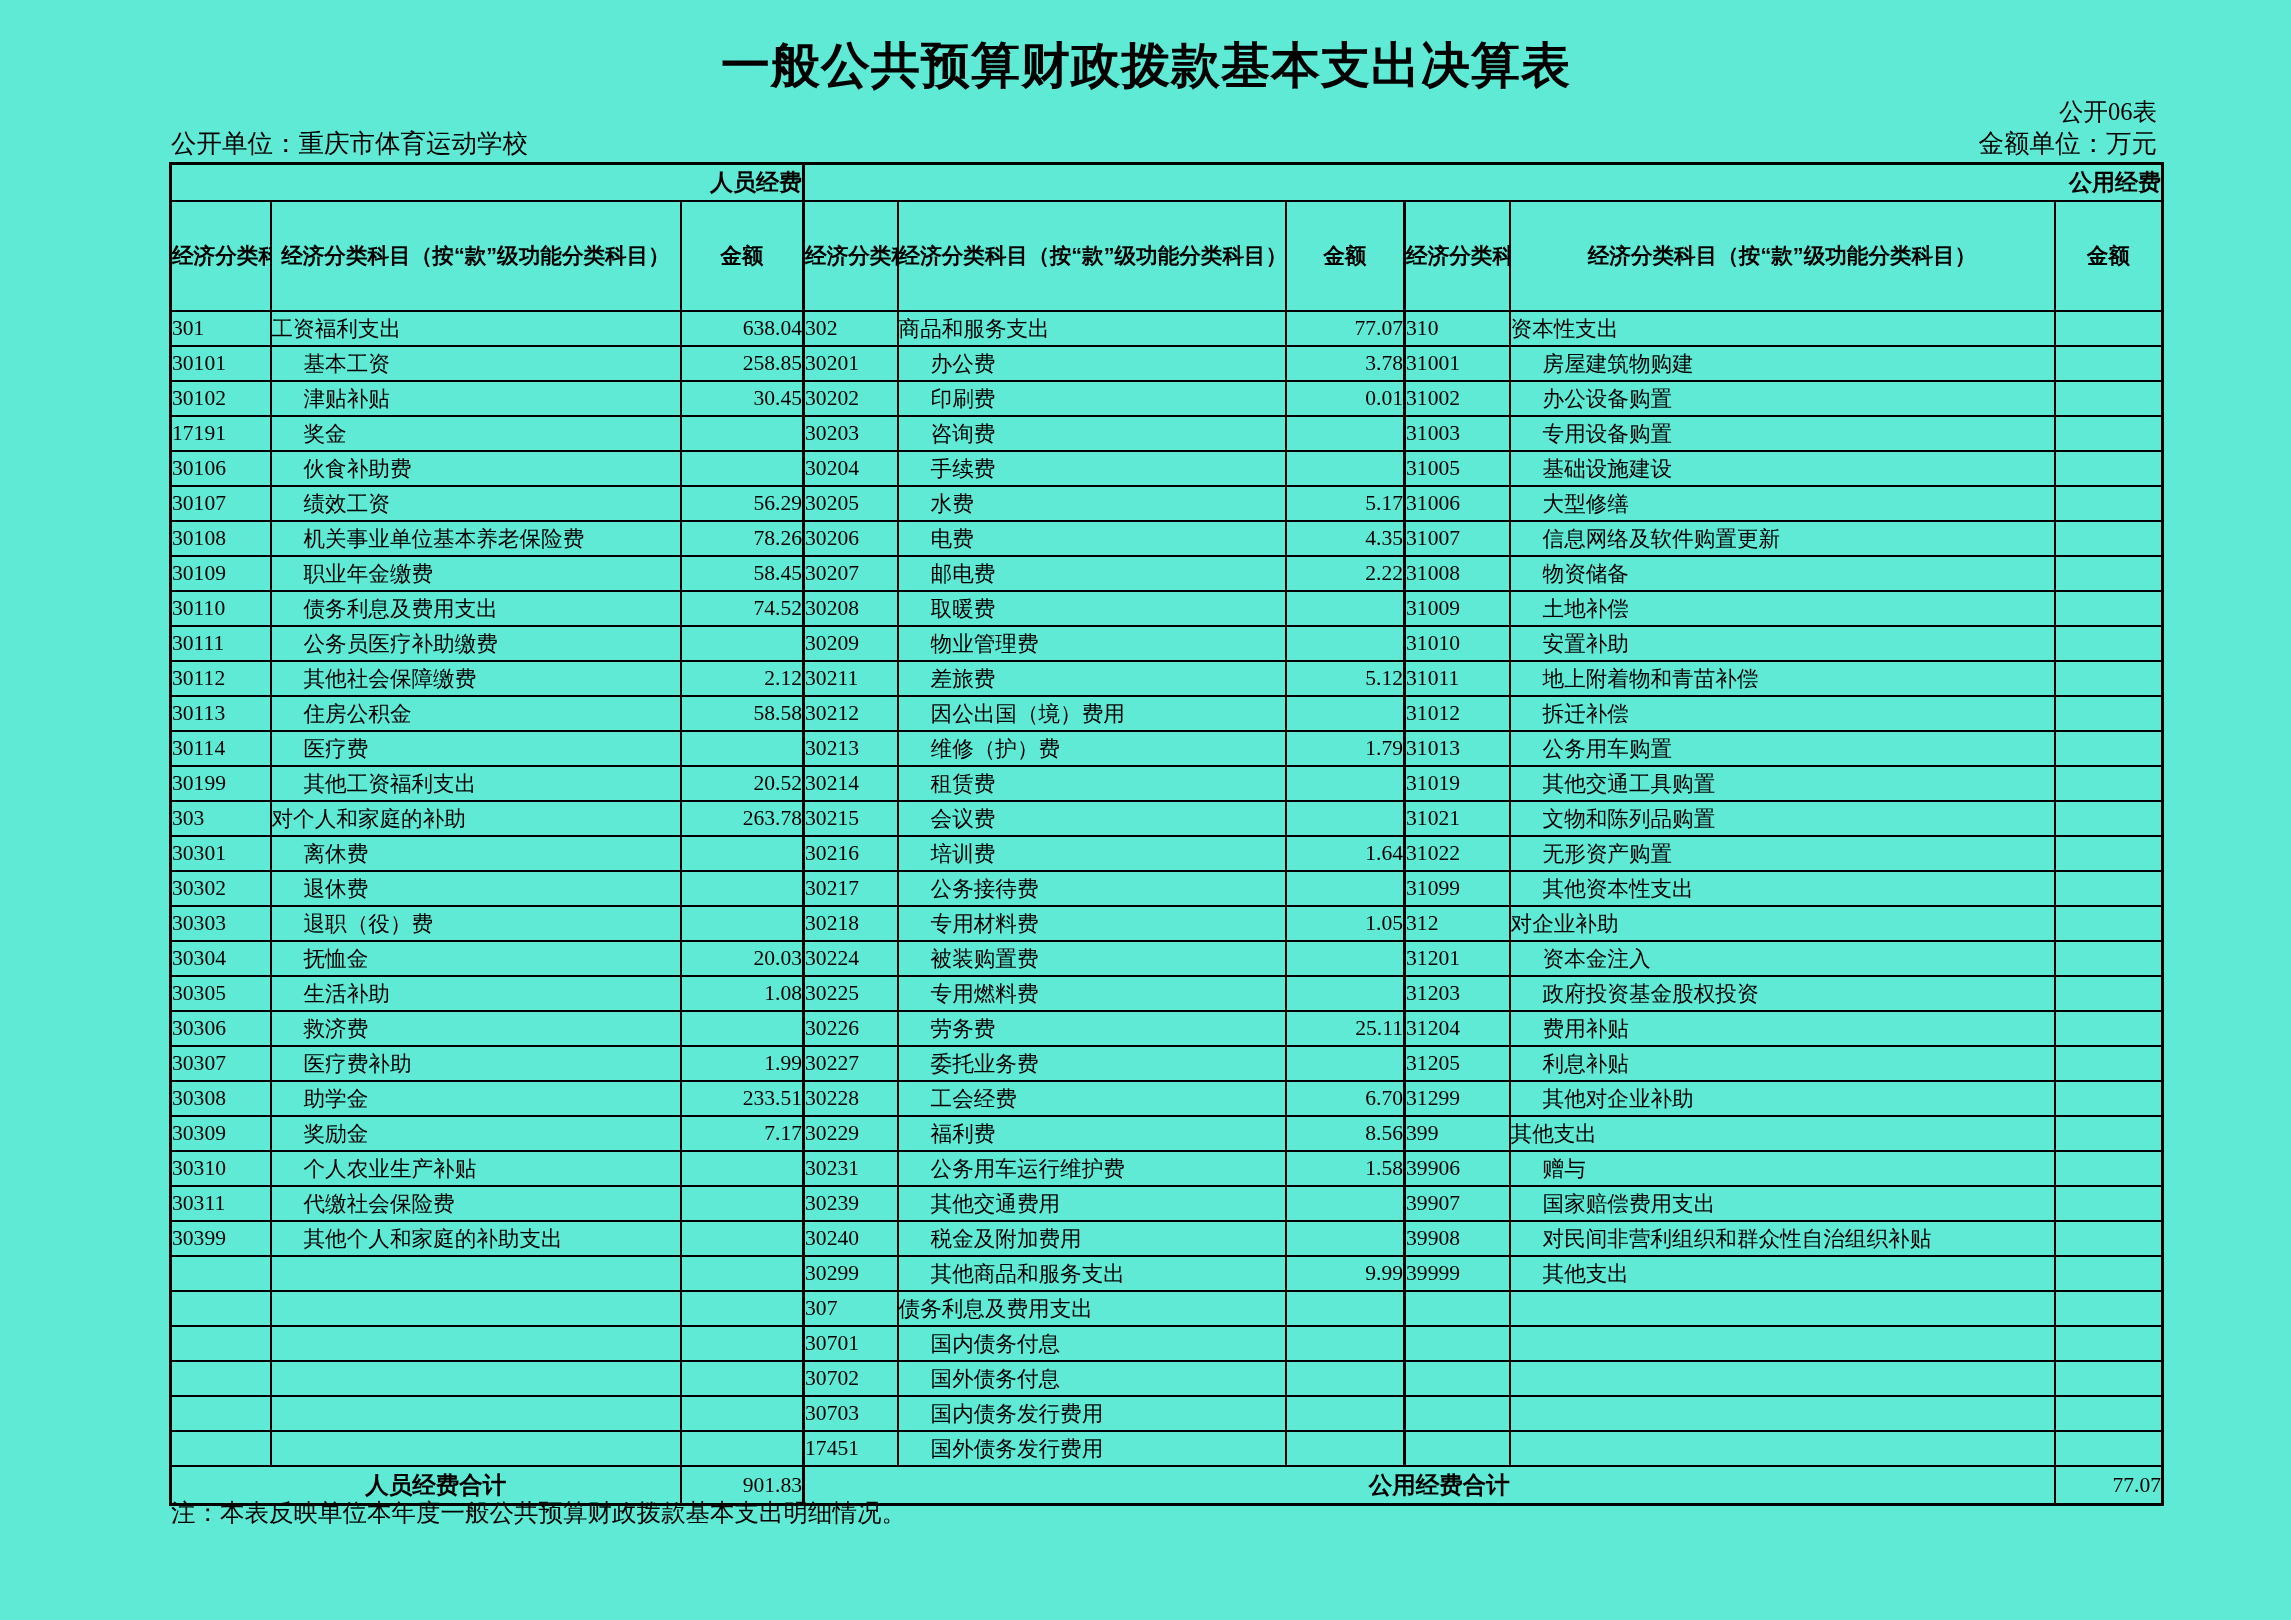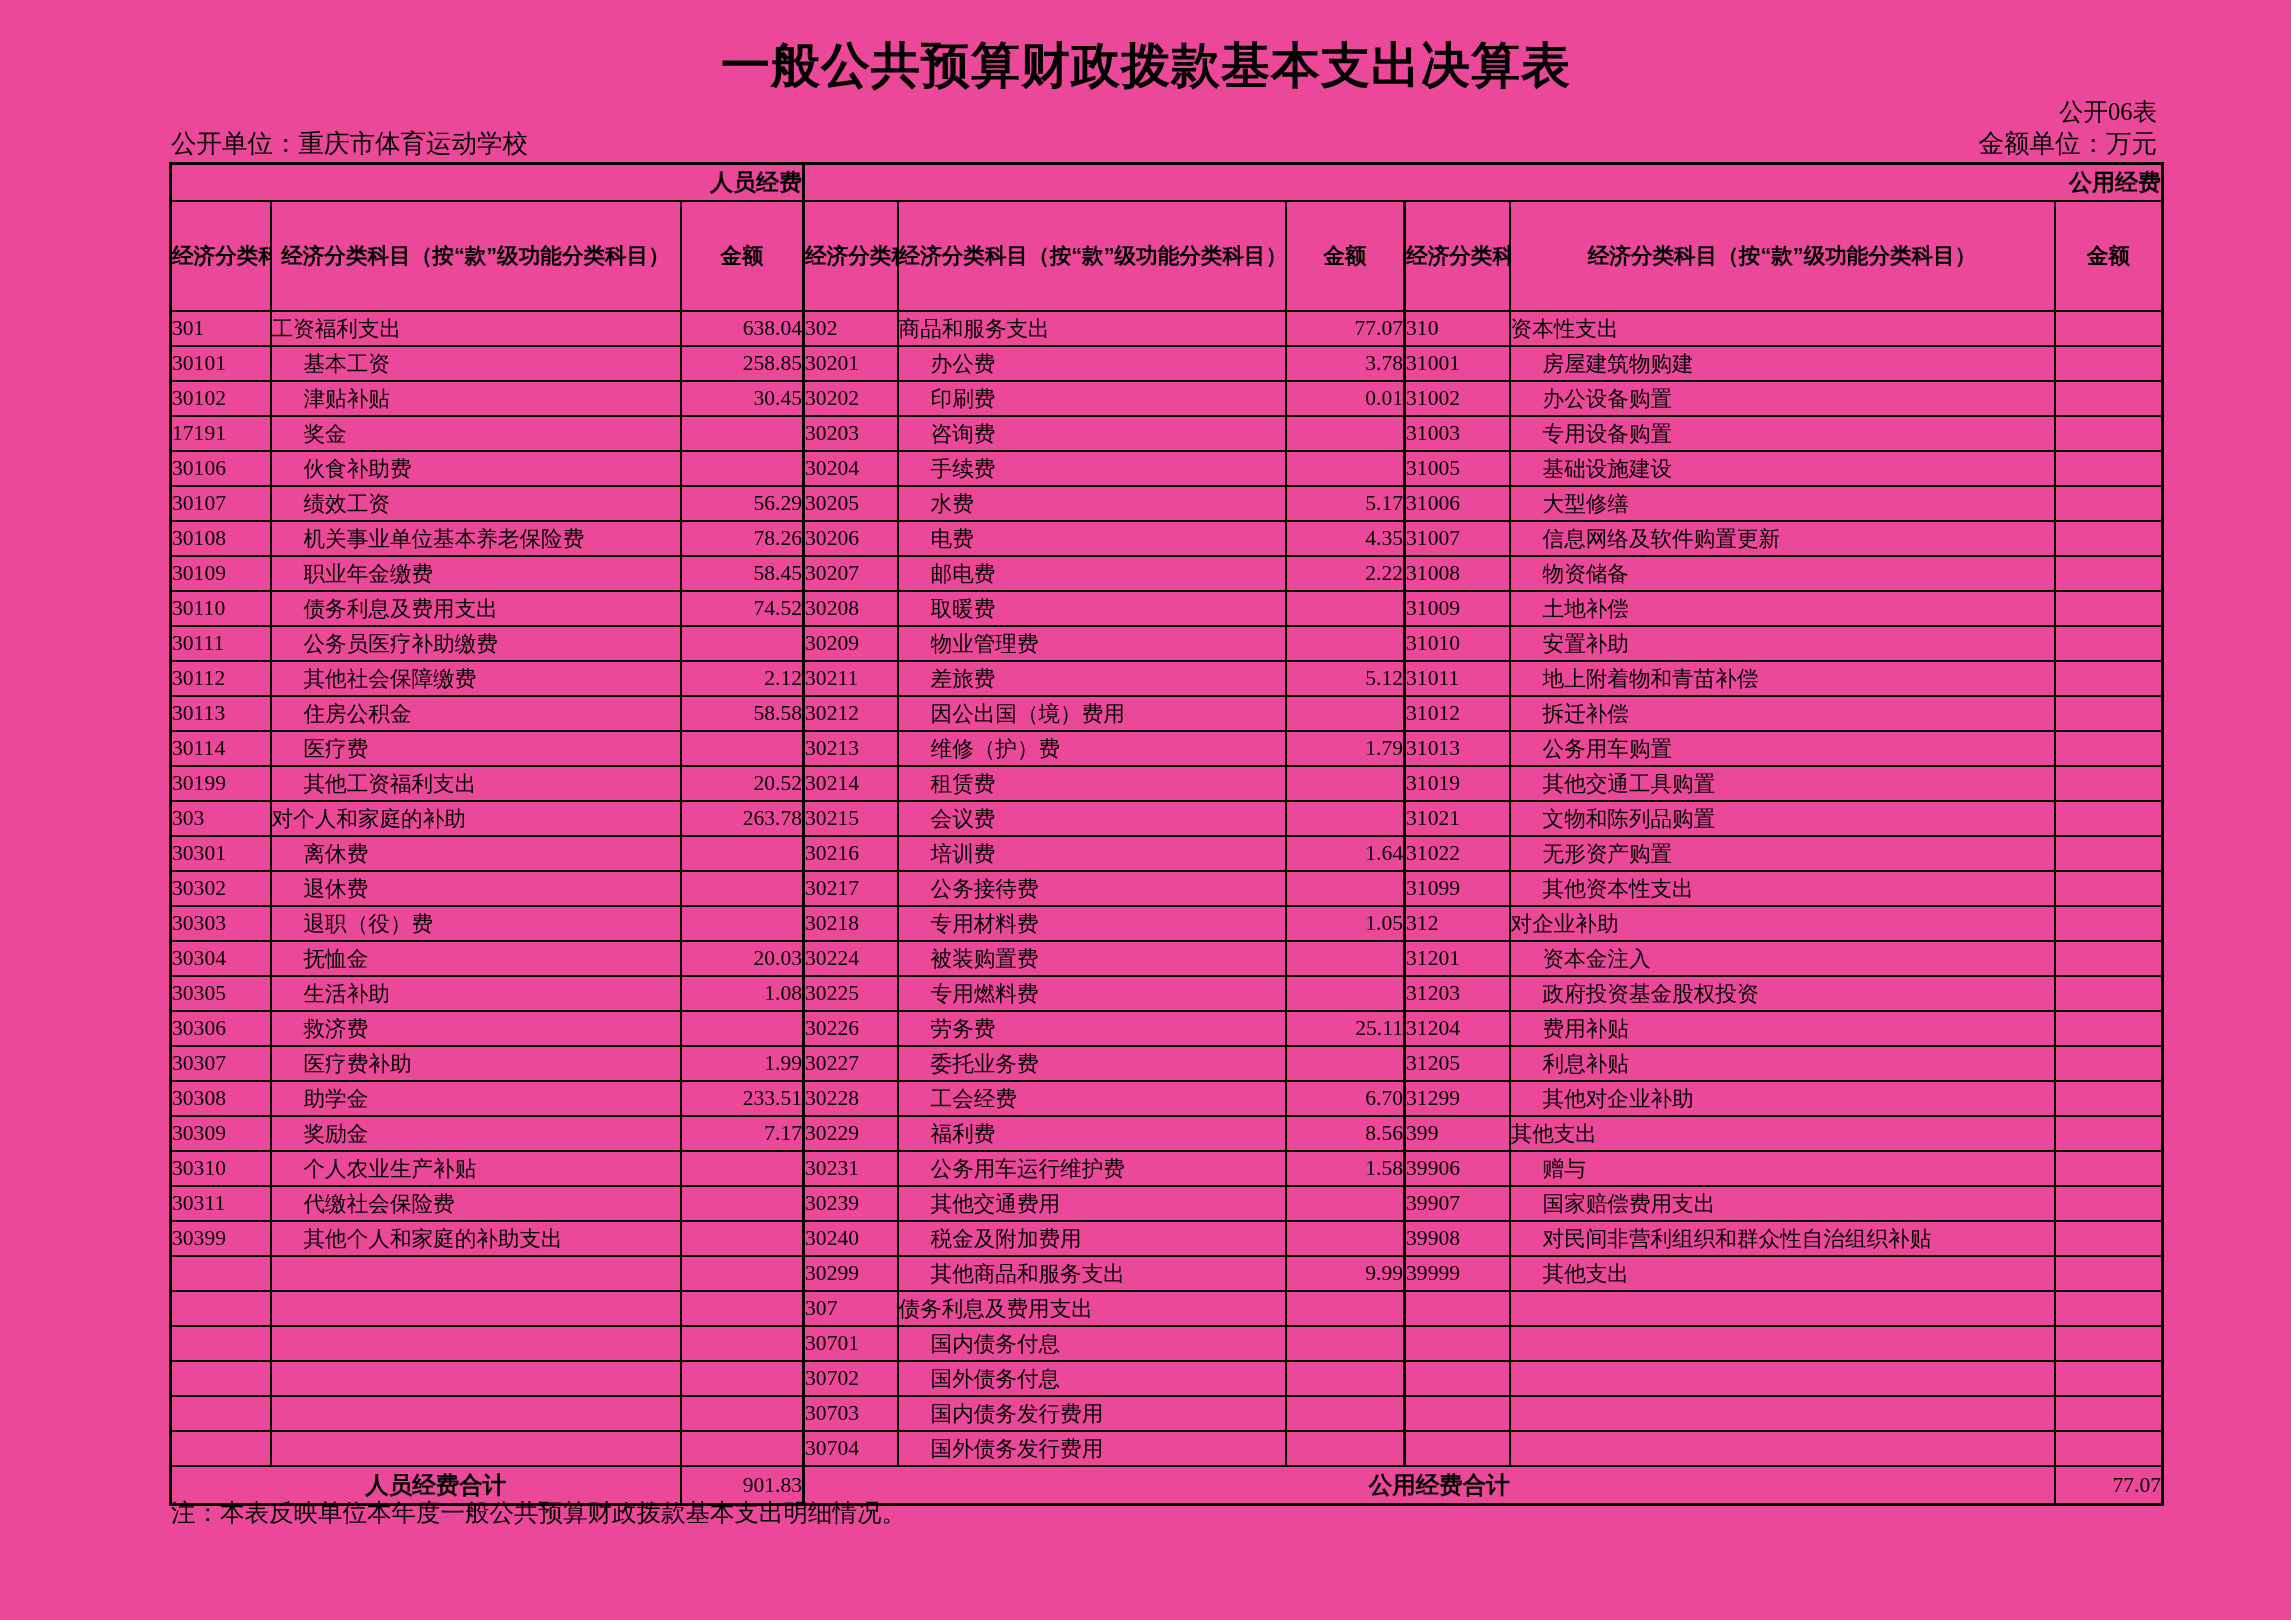--- a/index.html
+++ b/index.html
@@ -1,20 +1,20 @@
 <!DOCTYPE html>
 <html><head>
 <meta charset="utf-8">
 <style>
   html,body{margin:0;padding:0;background:#ffffff;}
   .page{
     position:relative;
     width:2292px;
     height:1620px;
-    background:#ec4899;
+    background:#5eead4;
     color:#000;
     font-family:"Liberation Serif","DejaVu Serif",serif;
   }
   .title{
     position:absolute;
     top:33px;left:0;width:100%;
     text-align:center;
     font-family:"Liberation Sans","DejaVu Sans",sans-serif;
     font-weight:700;
     font-size:49px;
@@ -481,21 +481,21 @@
           <td class="subject indent">国内债务发行费用</td>
           <td class="amt"></td>
           <td class="code sec"></td>
           <td class="subject"></td>
           <td class="amt"></td>
         </tr>
         <tr>
           <td class="code"></td>
           <td class="subject"></td>
           <td class="amt"></td>
-          <td class="code sec">30704</td>
+          <td class="code sec">17451</td>
           <td class="subject indent">国外债务发行费用</td>
           <td class="amt"></td>
           <td class="code sec"></td>
           <td class="subject"></td>
           <td class="amt"></td>
         </tr>
       </tbody>
     <tfoot>
       <tr class="total-row">
         <td colspan="2" class="total-label">人员经费合计</td>

